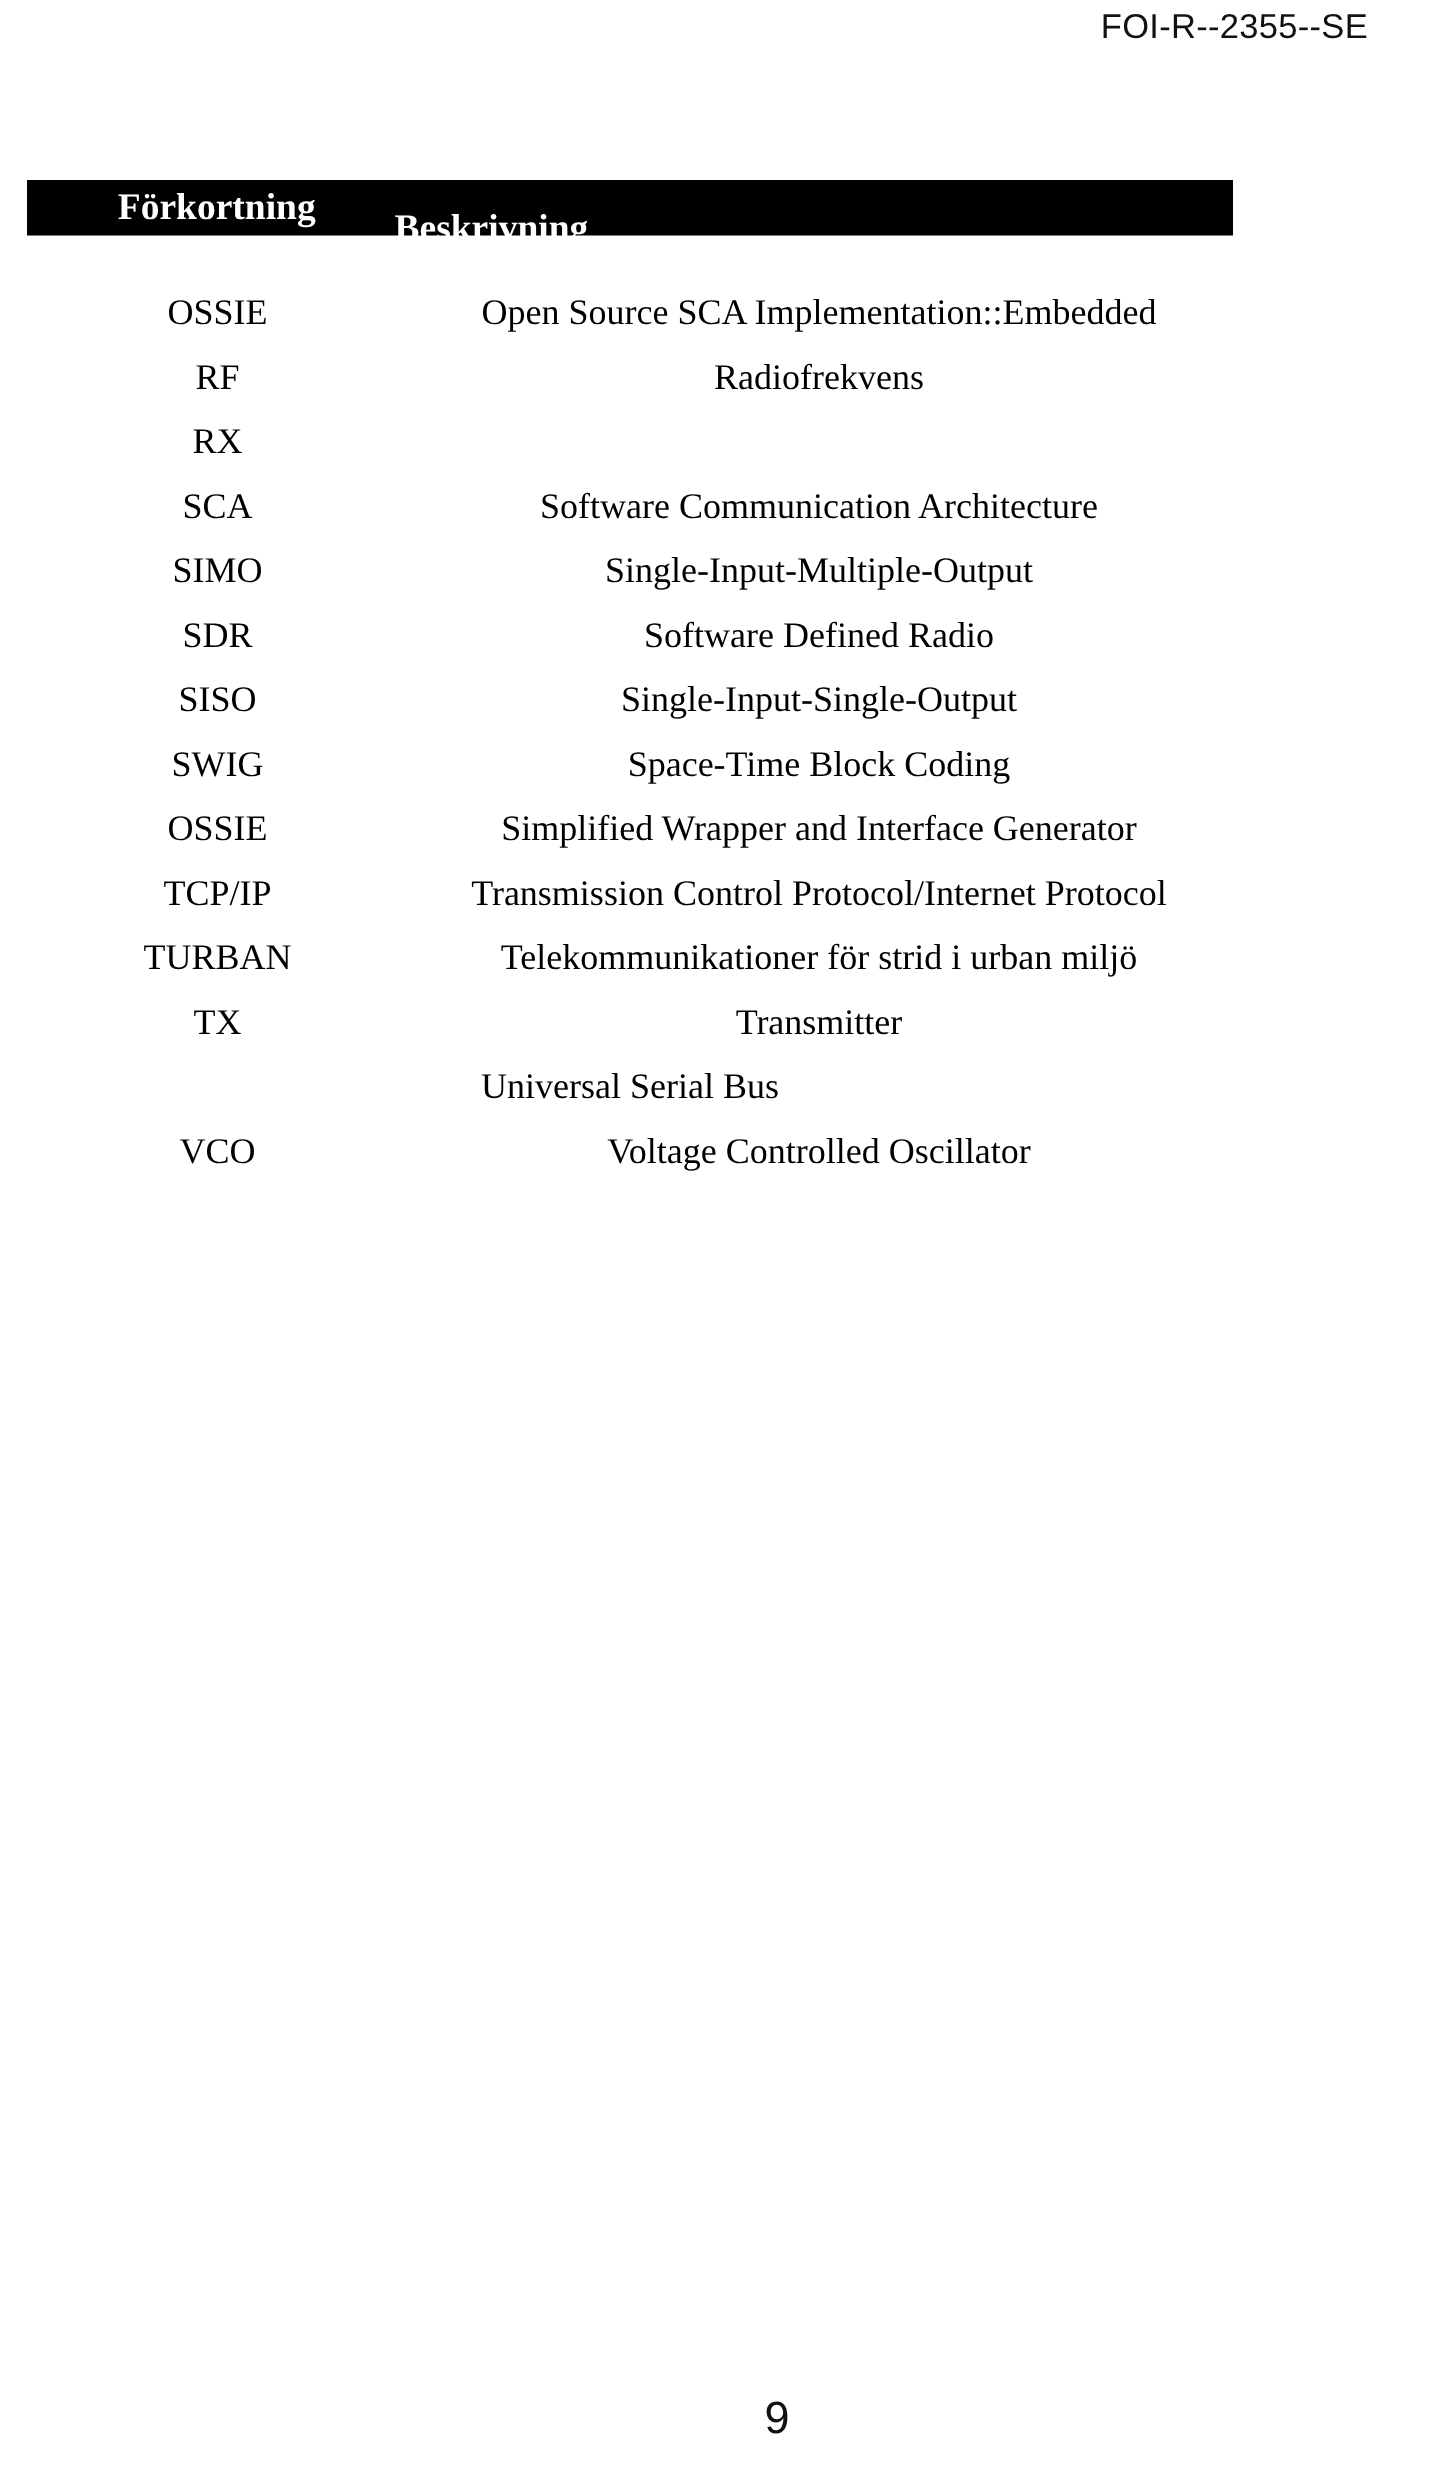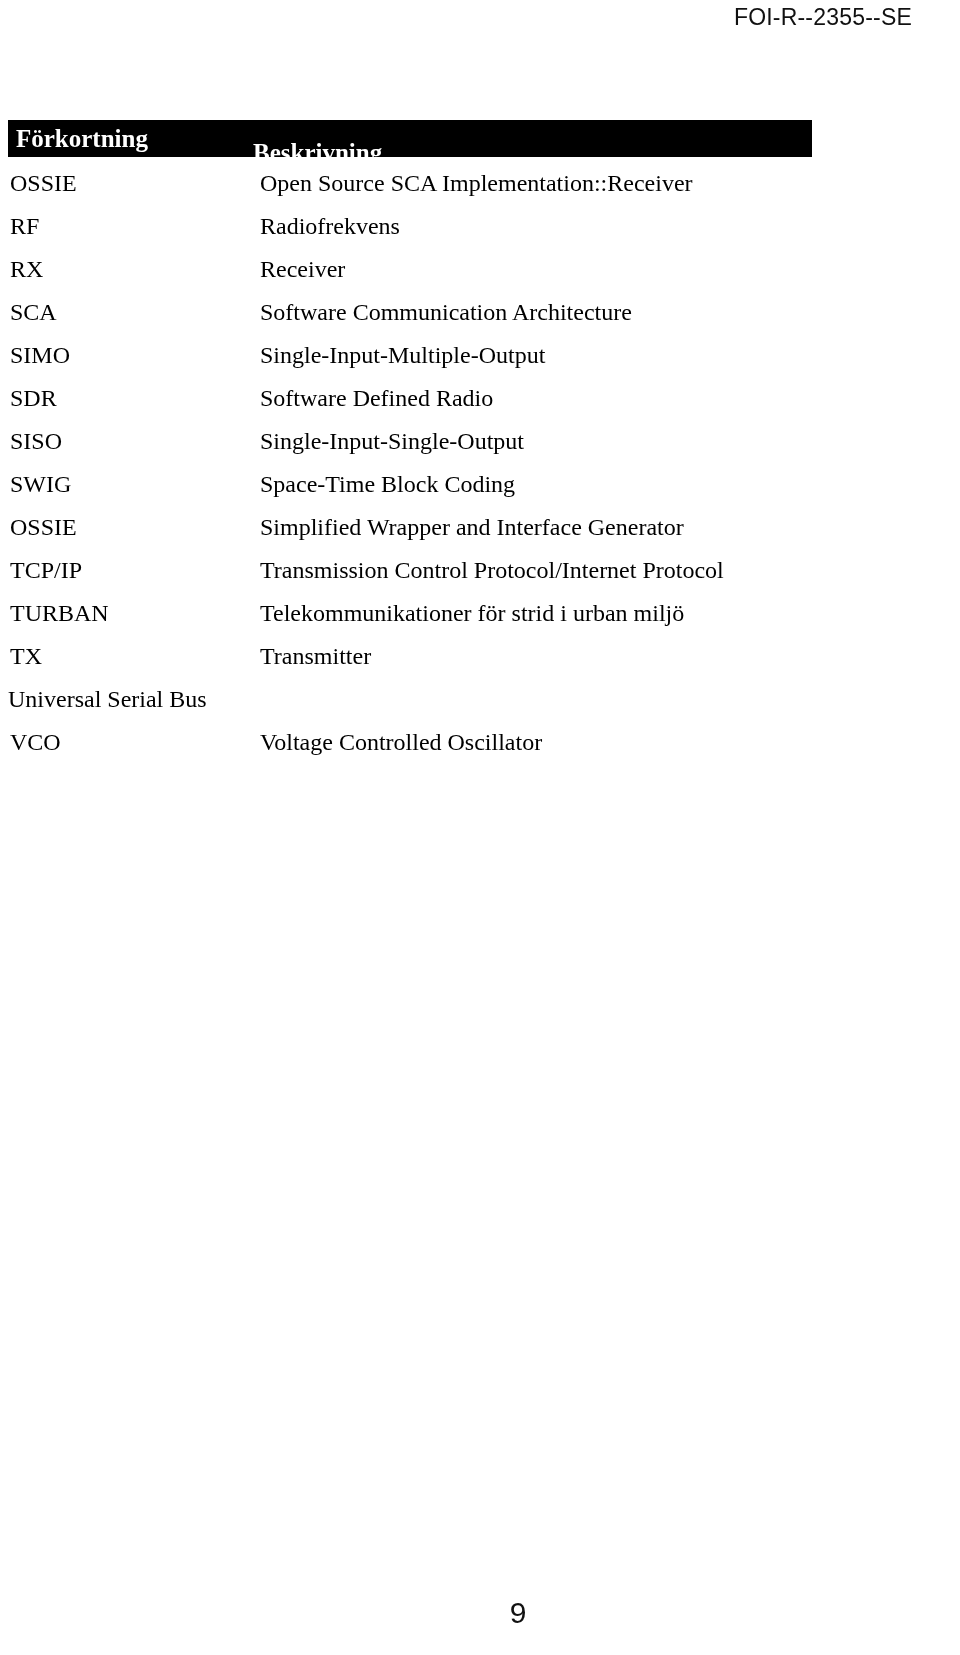--- a/index.html
+++ b/index.html
@@ -38,23 +38,24 @@
     font-size: 23px;
     font-weight: 400;
     letter-spacing: 0.2px;
     color: #111111;
     white-space: nowrap;
   }
 
   
   .abbrev-table {
     position: absolute;
-    left: 8px;
+    left: 18px;
     top: 120px;
     width: 804px;
+    text-align: center;
   }
 
   .table-head {
     background: #000000;
     height: 37px;
     display: flex;
     align-items: center;
     width: 804px;
     box-sizing: border-box;
   }
@@ -71,20 +72,21 @@
     width: 245px;
     box-sizing: border-box;
   }
   .th-desc {
     padding-left: 0px;
     margin-top: 28px;
   }
 
   .table-body {
     padding-top: 12px;
+    margin-top: 26px;
   }
   .row {
     display: flex;
     align-items: baseline;
     height: 43px;
   }
   .cell-abbrev {
     width: 252px;
     flex: 0 0 252px;
     padding-left: 2px;
@@ -128,29 +130,28 @@
   <div class="abbrev-table">
 
     <div class="table-head">
       <div class="th th-abbrev">Förkortning</div>
       <div class="th th-desc">Beskrivning</div>
     </div>
 
     <div class="table-body" id="table-body">
         <div class="row">
           <div class="cell-abbrev">OSSIE</div>
-          <div class="cell-desc">Open Source SCA Implementation::Receiver</div>
+          <div class="cell-desc">Open Source SCA Implementation::Embedded</div>
         </div>
         <div class="row">
           <div class="cell-abbrev">RF</div>
           <div class="cell-desc">Radiofrekvens</div>
         </div>
         <div class="row">
           <div class="cell-abbrev">RX</div>
-          <div class="cell-desc">Receiver</div>
         </div>
         <div class="row">
           <div class="cell-abbrev">SCA</div>
           <div class="cell-desc">Software Communication Architecture</div>
         </div>
         <div class="row">
           <div class="cell-abbrev">SIMO</div>
           <div class="cell-desc">Single-Input-Multiple-Output</div>
         </div>
         <div class="row">

